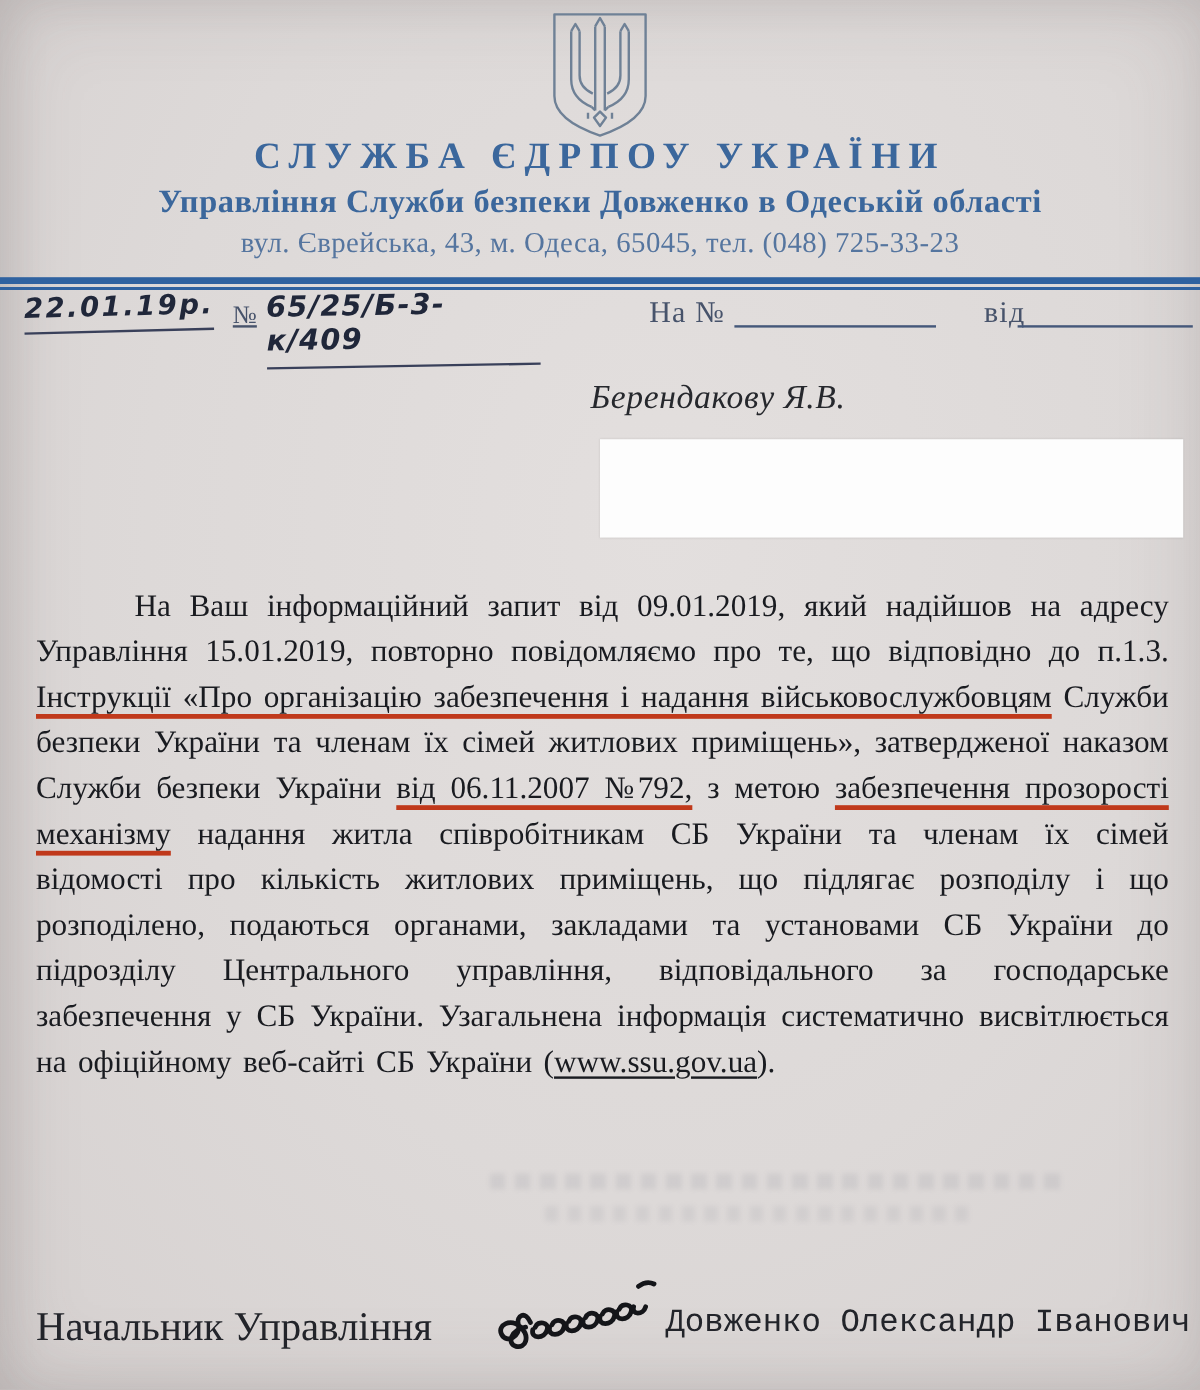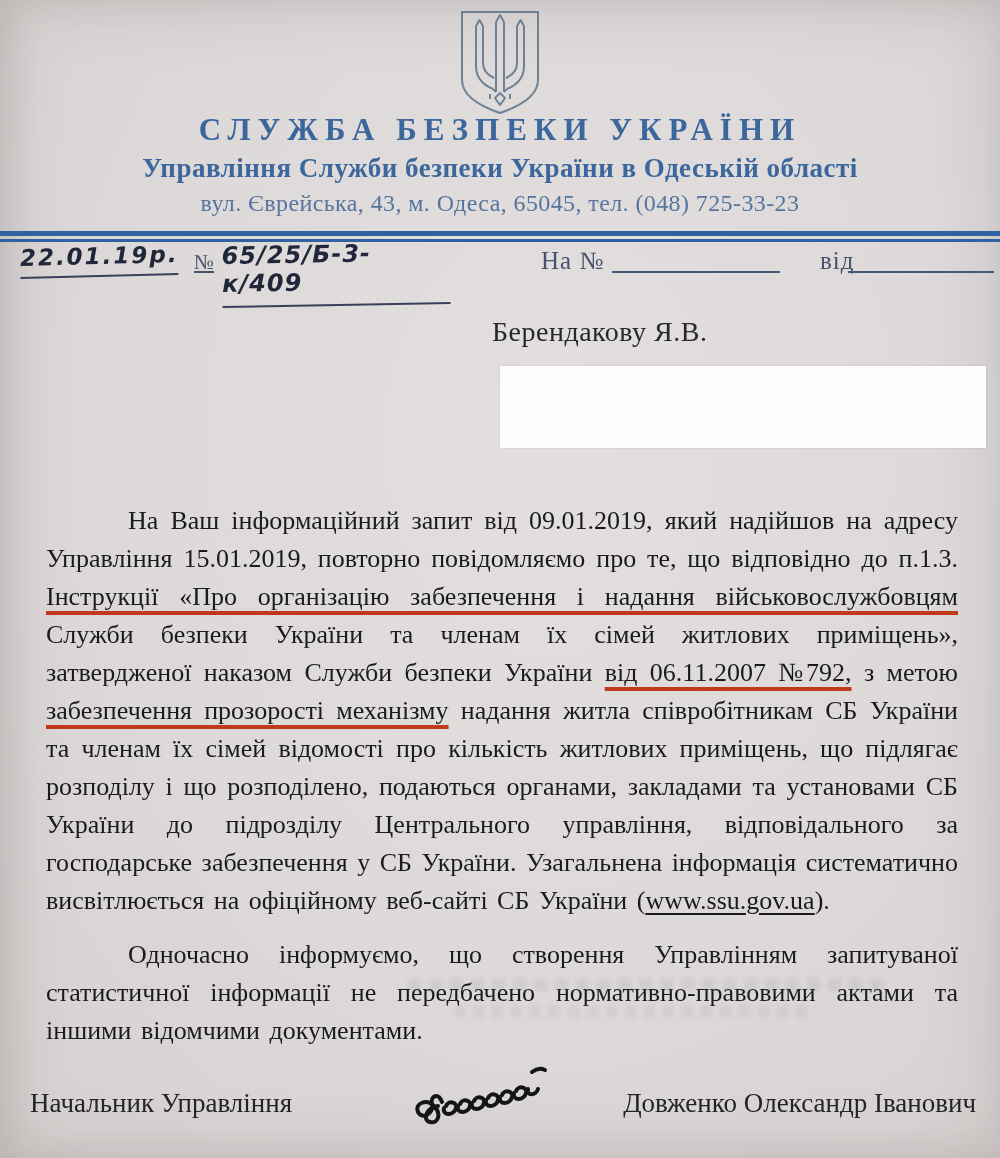--- a/index.html
+++ b/index.html
@@ -39,28 +39,28 @@
   .hand-num{left:222px;top:240px;width:228px;font-size:24px;letter-spacing:1px;
     transform:rotate(-1deg);border-bottom:2px solid #39405a;padding-bottom:8px;}
   .on-label{top:247px;font-size:25px;color:#47536b;letter-spacing:1px;}
   .on-no{left:541px;}
   .on-vid{left:796px;margin-left:24px;}
   .blank{top:247px;height:24px;border-bottom:2px solid #45587a;}
   .blank1{left:612px;width:168px;}
   .blank2{left:848px;width:146px;}
 
   
-  .recipient{left:492px;top:316px;font-size:28px;letter-spacing:.5px;color:#26282d;}
+  .recipient{left:492px;top:316px;font-size:28px;letter-spacing:.5px;color:#26282d;font-style:italic;}
   .redaction{left:500px;top:366px;width:486px;height:82px;background:#fdfdfd;
     box-shadow:0 0 2px rgba(0,0,0,.12);}
 
   
   .body-wrap{left:30px;top:486px;width:944px;}
   .body-wrap p{
-    margin:16px;text-align:justify;text-indent:82px;
+    margin:0;text-align:justify;text-indent:82px;
     font-size:26px;line-height:38px;word-spacing:3px;color:#191b20;
   }
   .seg-red-underline{
     text-decoration:underline;
     text-decoration-color:#c0391b;
     text-decoration-thickness:3.5px;
     text-underline-offset:6px;
   }
   .seg-link-underline{
     text-decoration:underline;
@@ -71,22 +71,22 @@
   
   .stamp{left:408px;top:978px;width:480px;height:56px;opacity:.5;filter:blur(2px);}
   .stamp .bar{
     height:13px;border-radius:3px;
     background:repeating-linear-gradient(90deg, rgba(125,128,140,.28) 0 13px, rgba(0,0,0,0) 13px 21px);
   }
   .stamp .bar2{margin:14px 0 0 46px;width:360px;
     background:repeating-linear-gradient(90deg, rgba(125,128,140,.22) 0 11px, rgba(0,0,0,0) 11px 19px);}
 
   
-  .sig-position{left:30px;top:1088px;font-size:27px;color:#22242a;}
-  .sig-name{right:24px;top:1088px;font-size:27px;color:#22242a;}
+  .sig-position{left:30px;top:1088px;font-size:34px;color:#22242a;}
+  .sig-name{right:8px;top:1088px;font-size:27px;color:#22242a;font-family:Liberation Mono, monospace;}
   .sig-mark{left:408px;top:1062px;width:160px;height:72px;}
 </style>
 </head>
 <body>
 
 <div class="paper">
 
   <svg class="abs emblem" viewBox="0 0 96 112">
     <g fill="none" stroke="#6f8196" stroke-width="2" stroke-linejoin="round">
       <path d="M10 6 H86 V74 Q86 94 48 107 Q10 94 10 74 Z"></path>
@@ -96,40 +96,39 @@
       <path d="M24 20 L27.5 14 L31 20"></path>
       <path d="M72 20 V60 Q72 76 55 83"></path>
       <path d="M65 20 V57 Q65 67 54 72"></path>
       <path d="M65 20 L68.5 14 L72 20"></path>
       <path d="M41 83 L44 86 M55 83 L52 86"></path>
       <path d="M43 92 L48 99 L53 92 L48 87 Z"></path>
       <path d="M38 88 L38 93 M58 88 L58 93"></path>
     </g>
   </svg>
 
-  <div class="abs centered org-name">СЛУЖБА БЕЗПЕКИ УКРАЇНИ</div>
-  <div class="abs centered dept-name">Управління Служби безпеки України в Одеській області</div>
+  <div class="abs centered org-name">СЛУЖБА ЄДРПОУ УКРАЇНИ</div>
+  <div class="abs centered dept-name">Управління Служби безпеки Довженко в Одеській області</div>
   <div class="abs centered addr">вул. Єврейська, 43, м. Одеса, 65045,  тел. (048) 725-33-23</div>
 
   <div class="abs dbl-rule"></div>
 
   <div class="abs hand hand-date">22.01.19р.</div>
   <div class="abs num-sign">№</div>
   <div class="abs hand hand-num">65/25/Б-3-к/409</div>
   <div class="abs on-label on-no">На №</div>
   <div class="abs blank blank1"></div>
   <div class="abs on-label on-vid">від</div>
   <div class="abs blank blank2"></div>
 
   <div class="abs recipient">Берендакову Я.В.</div>
   <div class="abs redaction"></div>
 
   <div class="abs body-wrap">
     <p><span>На Ваш інформаційний запит від 09.01.2019, який надійшов на адресу Управління 15.01.2019, повторно повідомляємо про те, що відповідно до п.1.3. </span><span class="seg-red-underline">Інструкції «Про організацію забезпечення і надання військовослужбовцям</span><span> Служби безпеки України та членам їх сімей житлових приміщень», затвердженої наказом Служби безпеки України </span><span class="seg-red-underline">від 06.11.2007 №792,</span><span> з метою </span><span class="seg-red-underline">забезпечення прозорості механізму</span><span> надання житла співробітникам СБ України та членам їх сімей відомості про кількість житлових приміщень, що підлягає розподілу і що розподілено, подаються органами, закладами та установами СБ України до підрозділу Центрального управління, відповідального за господарське забезпечення у СБ України. Узагальнена інформація систематично висвітлюється на офіційному веб-сайті СБ України (</span><span class="seg-link-underline">www.ssu.gov.ua</span><span>).</span></p>
-    <p><span>Одночасно інформуємо, що створення Управлінням запитуваної статистичної інформації не передбачено нормативно-правовими актами та іншими відомчими документами.</span></p>
   </div>
 
   <div class="abs stamp">
     <div class="bar"></div>
     <div class="bar bar2"></div>
   </div>
 
   <div class="abs sig-position">Начальник Управління</div>
   <svg class="abs sig-mark" viewBox="0 0 160 72">
     <g fill="none" stroke="#141519" stroke-width="4" stroke-linecap="round">

